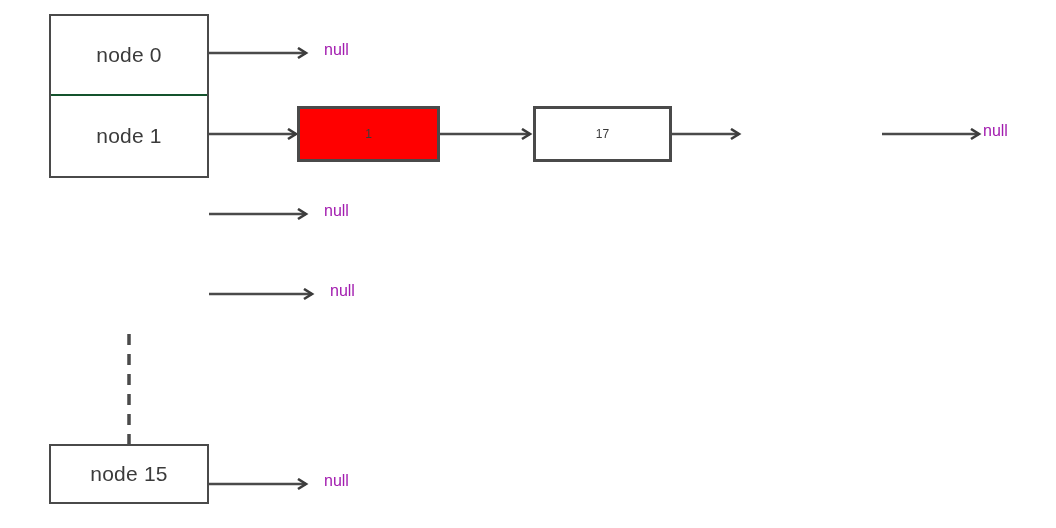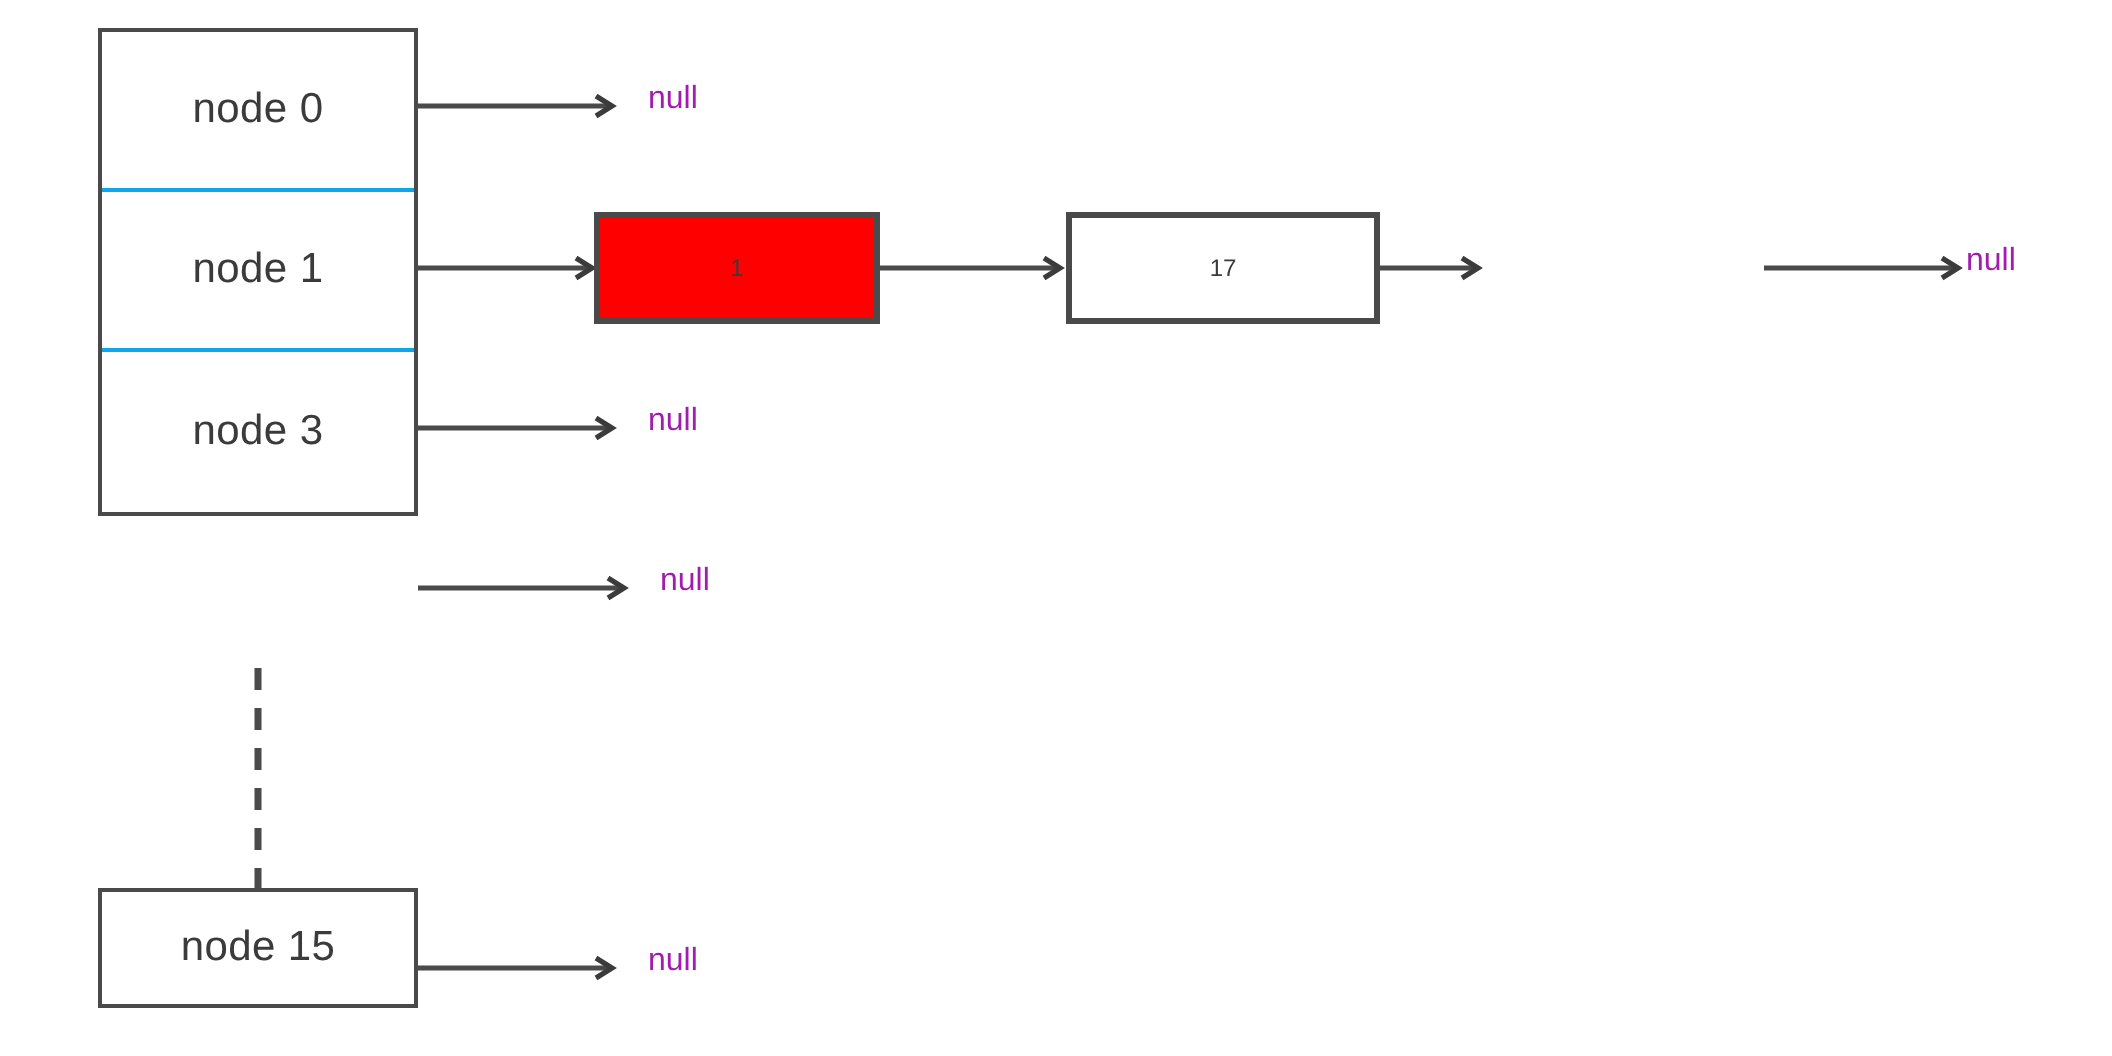--- a/index.html
+++ b/index.html
@@ -26,21 +26,21 @@
     border: 2px solid #4a4a4a;
     box-sizing: border-box;
     background: #ffffff;
   }
   .bucket-cell {
     height: 80px;
     box-sizing: border-box;
     display: flex;
     align-items: center;
     justify-content: center;
-    border-bottom: 2px solid #0ea5e9;
+    border-bottom: 2px solid #14532d;
     background: #ffffff;
   }
   .bucket-cell:last-child {
     border-bottom: none;
   }
   .bucket-label {
     font-size: 21px;
     color: #3b3b3b;
     letter-spacing: 0.2px;
     white-space: nowrap;
@@ -124,35 +124,32 @@
     <line x1="882" y1="134" x2="979" y2="134" stroke="#4a4a4a" stroke-width="2.6" marker-end="url(#chev)"></line>
   </svg>
 
   <div class="bucket-array">
     <div class="bucket-cell">
       <span class="bucket-label">node 0</span>
     </div>
     <div class="bucket-cell">
       <span class="bucket-label">node 1</span>
     </div>
-    <div class="bucket-cell">
-      <span class="bucket-label">node 3</span>
-    </div>
   </div>
 
   <div class="tail-cell">
     <span class="bucket-label">node 15</span>
   </div>
 
   <div class="null-label" style="left:324px; top:42px;">null</div>
   <div class="null-label" style="left:324px; top:203px;">null</div>
   <div class="null-label" style="left:330px; top:283px;">null</div>
   <div class="null-label" style="left:324px; top:473px;">null</div>
 
   <div class="list-box highlight" style="left:297px; top:106px; width:143px;">
     <span class="list-value">1</span>
   </div>
-  <div class="list-box" style="left:533px; top:106px; width:157px;">
+  <div class="list-box" style="left:533px; top:106px; width:139px;">
     <span class="list-value">17</span>
   </div>
   <div class="null-label" style="left:983px; top:123px;">null</div>
 
 </div>
 
 </body></html>

